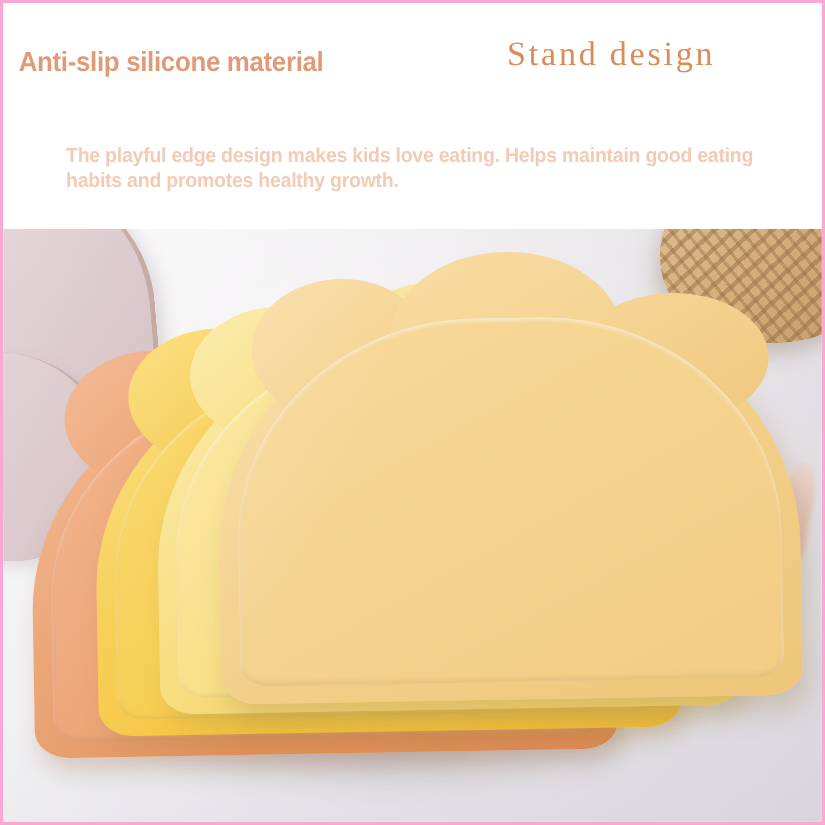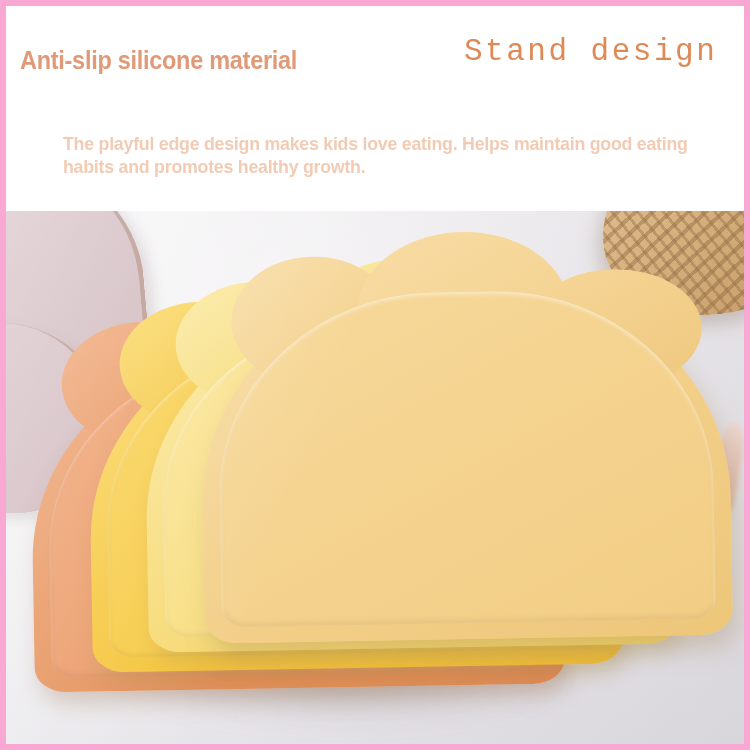--- a/index.html
+++ b/index.html
@@ -4,21 +4,21 @@
 <title>Silicone Placemat Product Banner</title>
 <style>
   html,body{margin:0;padding:0;background:#fff;}
   body{font-family:"Liberation Sans",sans-serif;}
 
   .page{
     position:relative;
     width:750px;height:750px;
     overflow:hidden;
     box-sizing:border-box;
-    border:6px solid #f9a8d4;
+    border:3px solid #f9a8d4;
     background:#ffffff;
   }
 
   
   .header{
     position:absolute;left:0;top:0;
     width:100%;height:205px;
     background:#FFFFFF;
     z-index:20;
   }
@@ -28,21 +28,21 @@
     font-weight:bold;
     font-size:25px;
     letter-spacing:-0.3px;
     color:#E09A78;
     transform:scaleX(0.94);
     transform-origin:left center;
     white-space:nowrap;
   }
   .headline-right{
     position:absolute;left:458px;top:28px;
-    font-family:Liberation Mono, monospace;
+    font-family:Liberation Serif, serif;
     font-weight:300;
     font-size:31px;
     letter-spacing:2.5px;
     color:#DE8A57;
     white-space:nowrap;
   }
   .body-copy{
     position:absolute;left:57px;top:126px;
     width:690px;
     font-family:"Liberation Sans",sans-serif;

